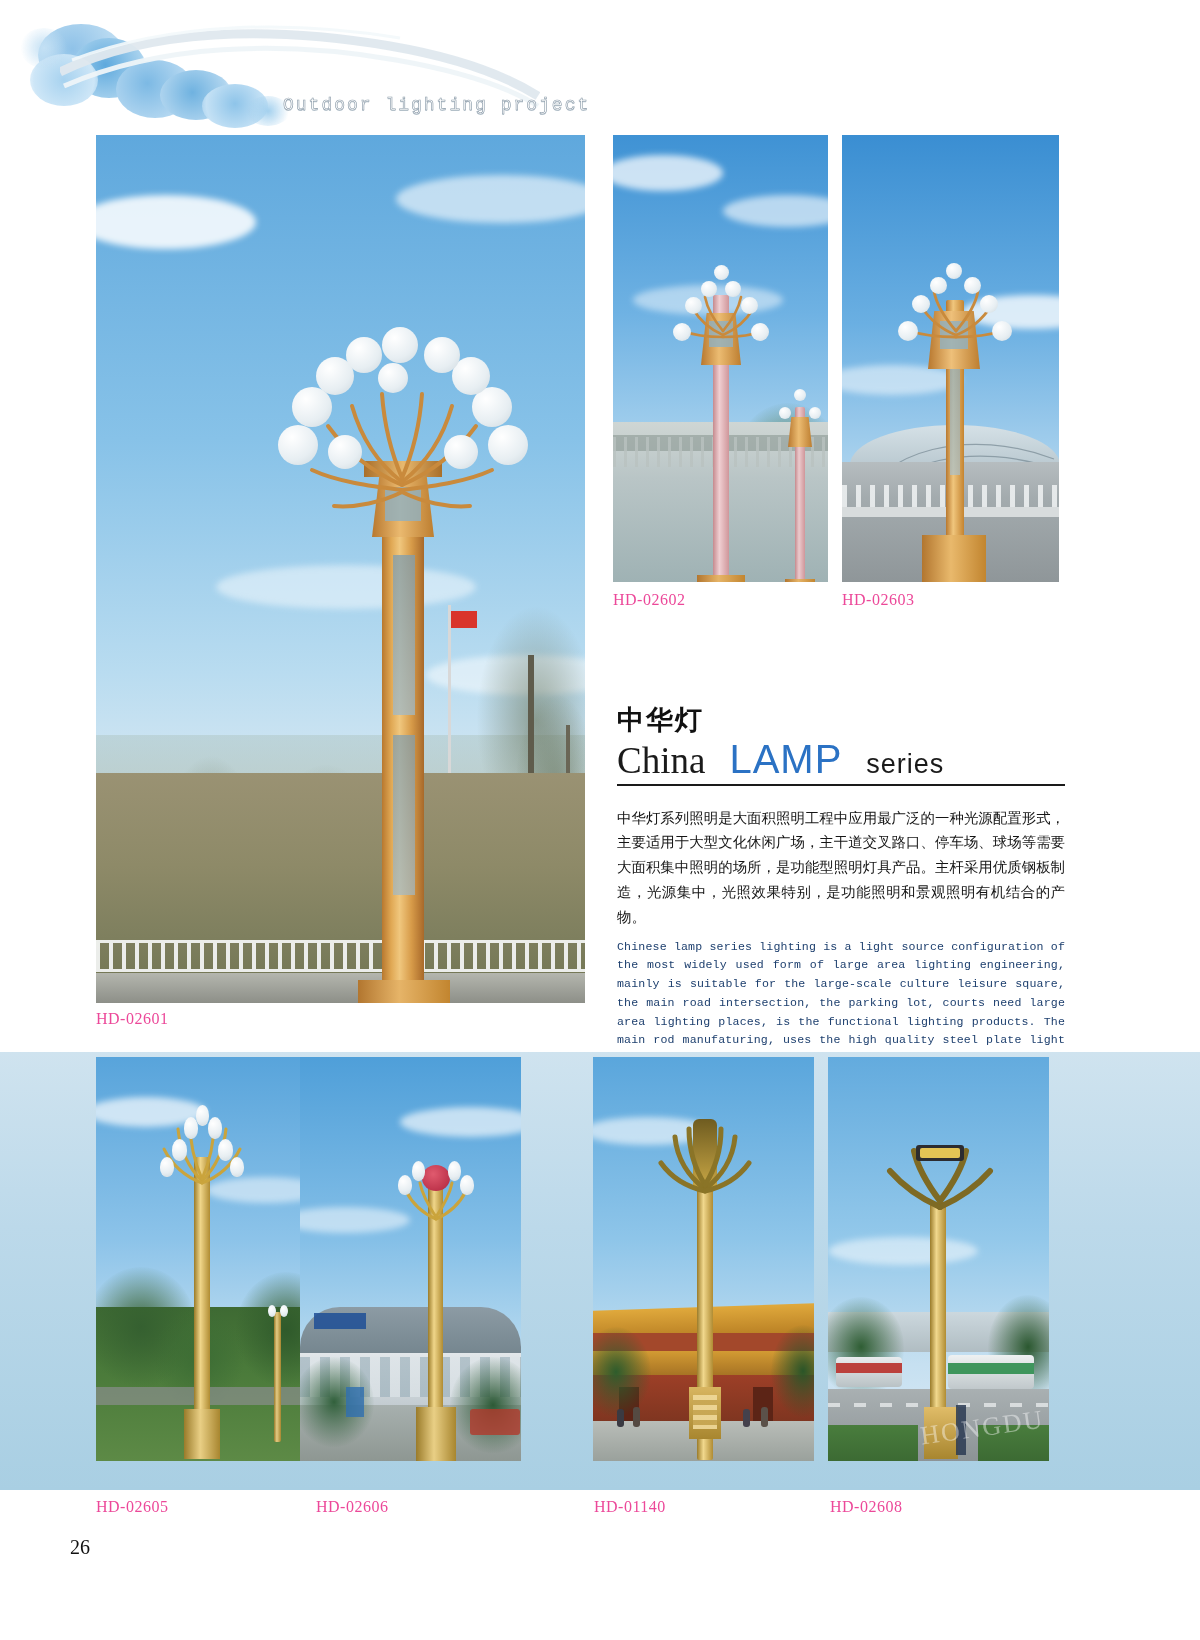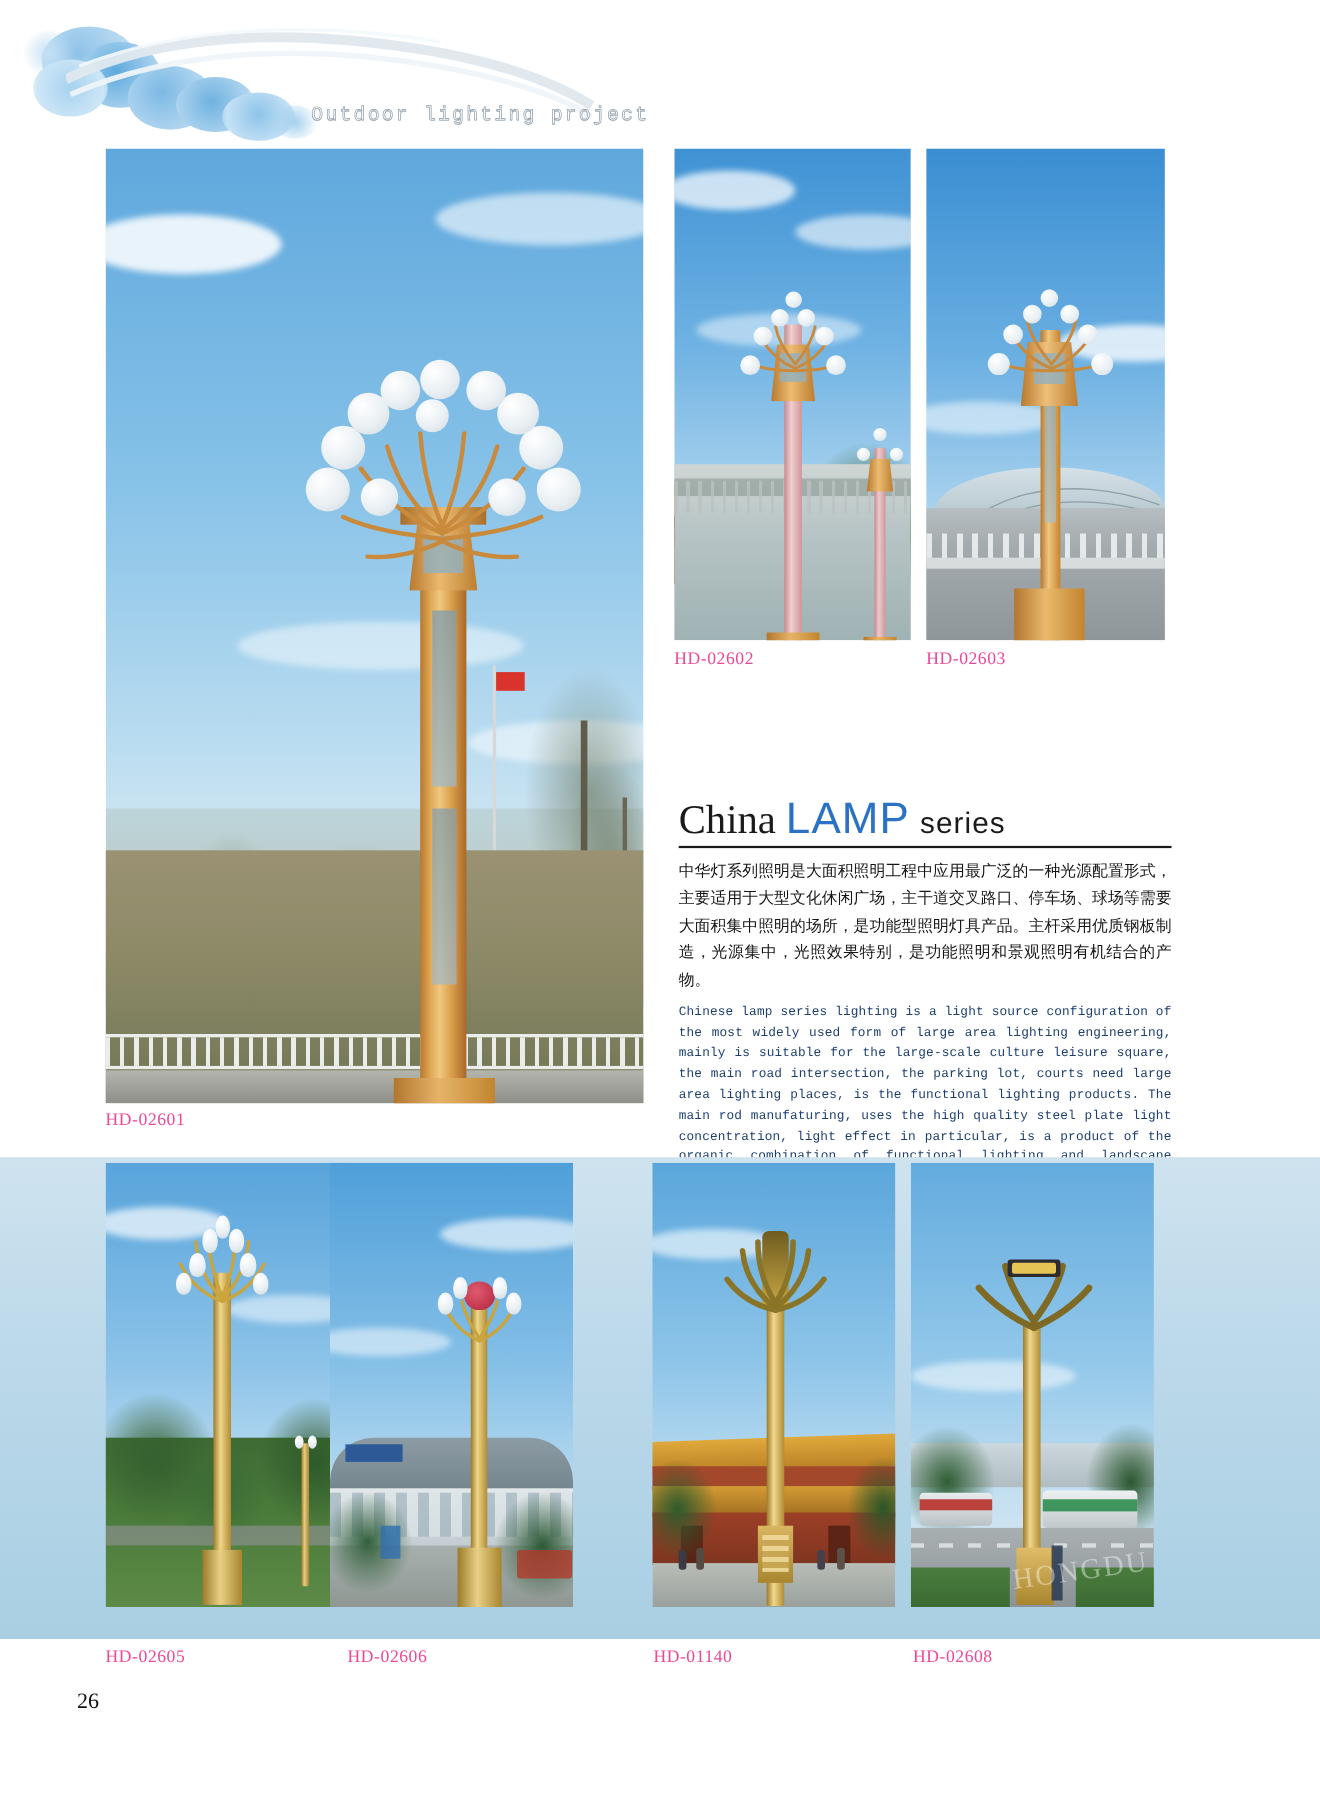--- a/index.html
+++ b/index.html
@@ -53,40 +53,40 @@
   .cap-03 { left: 842px; top: 591px; }
 
   
   .textblock { position: absolute; left: 617px; top: 705px; width: 448px; }
   .cn-title {
     font-family: "DejaVu Sans", sans-serif;
     font-size: 27px; font-weight: bold; color: #111;
     letter-spacing: 2px; line-height: 1.1;
   }
   .en-title-row {
-    display: flex; align-items: baseline; gap: 9px;
-    margin-top: 17px;
+    display: flex; align-items: baseline; gap: 24px;
+    margin-top: 2px;
   }
   .en-china {
     font-family: "Liberation Serif", serif;
     font-size: 37px; color: #1a1a1a; letter-spacing: 0px;
   }
   .en-lamp {
     font-family: "Liberation Sans", sans-serif;
     font-size: 40px; color: #2b72c4; letter-spacing: 1px;
   }
   .en-series {
     font-family: "Liberation Sans", sans-serif;
     font-size: 27px; color: #1a1a1a; letter-spacing: 1px;
   }
   .rule {
     width: 448px; height: 2px; background: #1a1a1a; margin-top: 2px;
   }
   .cn-body {
-    margin-top: 9px;
+    margin-top: 20px;
     font-family: "DejaVu Sans", sans-serif;
     font-size: 14.4px; line-height: 1.72; color: #151515;
     text-align: justify;
   }
   .en-body {
     margin-top: 8px;
     font-family: Liberation Mono, monospace;
     font-size: 11.6px; line-height: 1.62; color: #1d3f6e;
     text-align: justify; letter-spacing: 0.15px;
   }
@@ -313,20 +313,21 @@
   <div class="globe" style="left:150px;top:186px;width:20px;height:20px;"></div>
   <div class="globe" style="left:70px;top:160px;width:18px;height:18px;"></div>
   <div class="globe" style="left:138px;top:160px;width:18px;height:18px;"></div>
   <div class="globe" style="left:88px;top:142px;width:17px;height:17px;"></div>
   <div class="globe" style="left:122px;top:142px;width:17px;height:17px;"></div>
   <div class="globe" style="left:104px;top:128px;width:16px;height:16px;"></div>
 </div>
 <div class="cap cap-03">HD-02603</div>
 
 <div class="textblock">
+  <div class="cn-title">中华灯</div>
   <div class="en-title-row">
     <span class="en-china">China</span>
     <span class="en-lamp">LAMP</span>
     <span class="en-series">series</span>
   </div>
   <div class="rule"></div>
   <div class="cn-body">中华灯系列照明是大面积照明工程中应用最广泛的一种光源配置形式，主要适用于大型文化休闲广场，主干道交叉路口、停车场、球场等需要大面积集中照明的场所，是功能型照明灯具产品。主杆采用优质钢板制造，光源集中，光照效果特别，是功能照明和景观照明有机结合的产物。</div>
   <div class="en-body">Chinese lamp series lighting is a light source configuration of the most widely used form of large area lighting engineering, mainly is suitable for the large-scale culture leisure square, the main road intersection, the parking lot, courts need large area lighting places, is the functional lighting products. The main rod manufaturing, uses the high quality steel plate light concentration, light effect in particular, is a product of the organic combination of functional lighting and landscape lighting.</div>
 </div>
 

